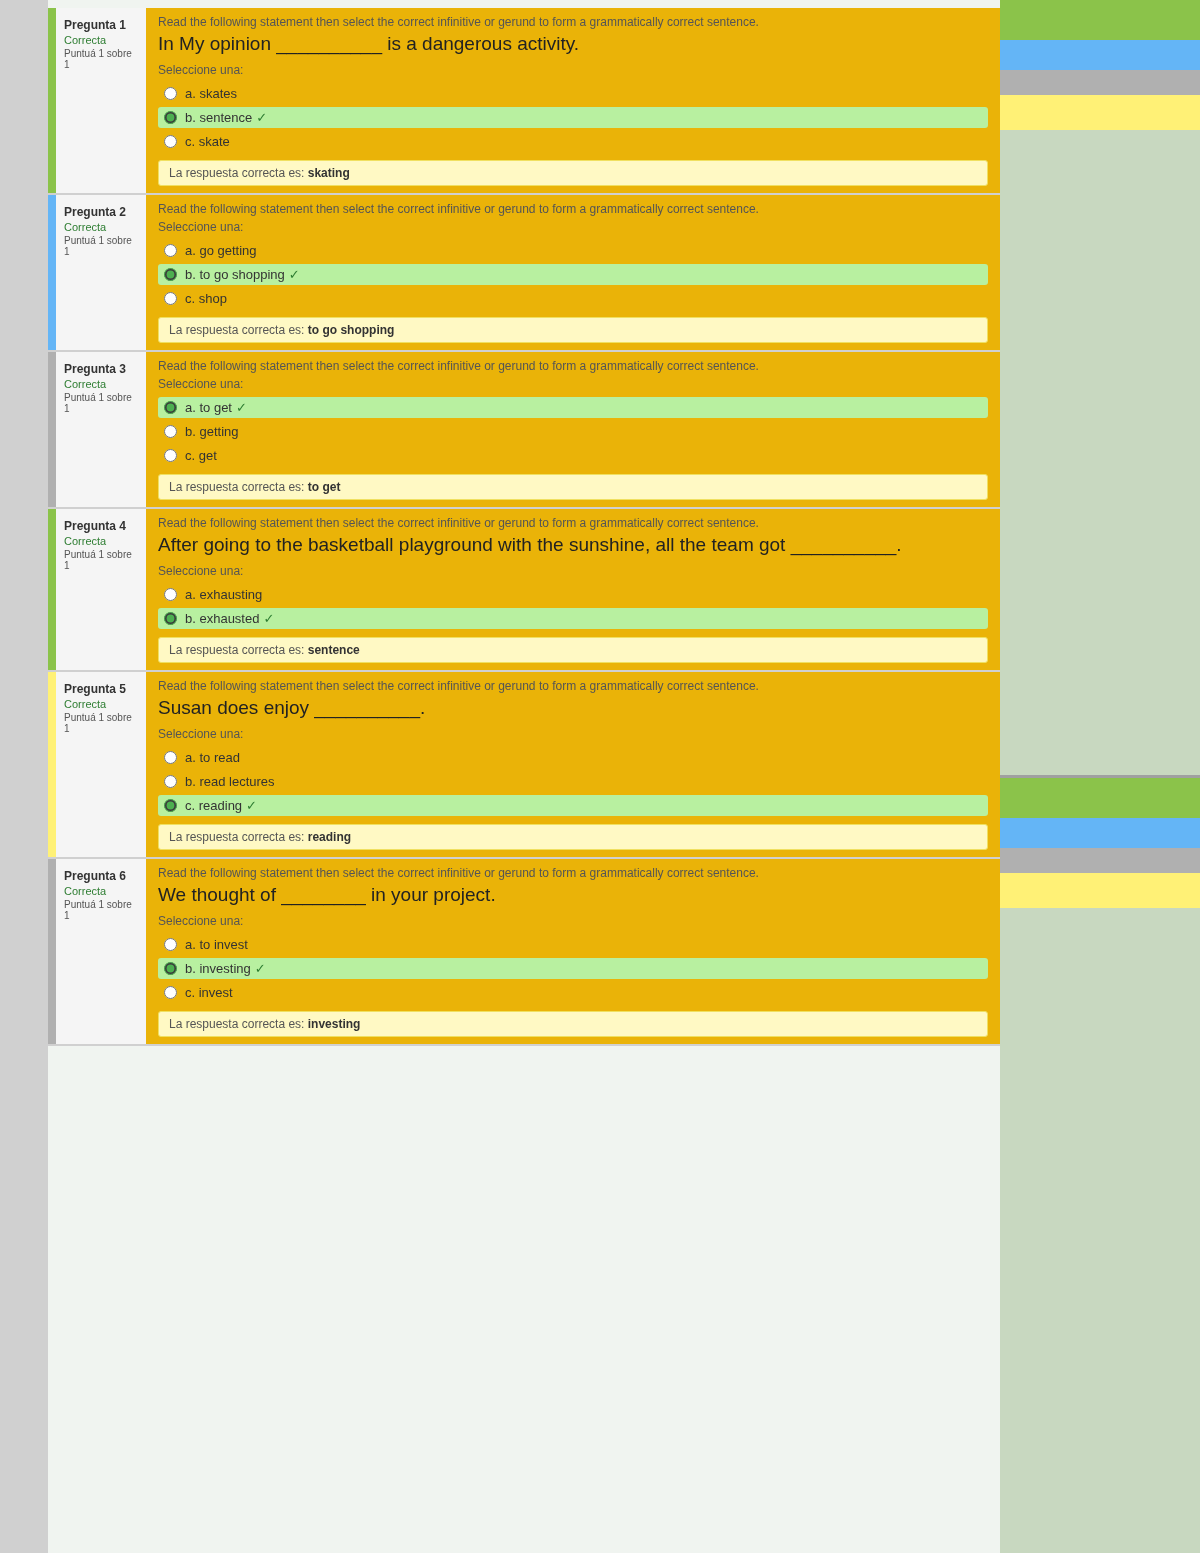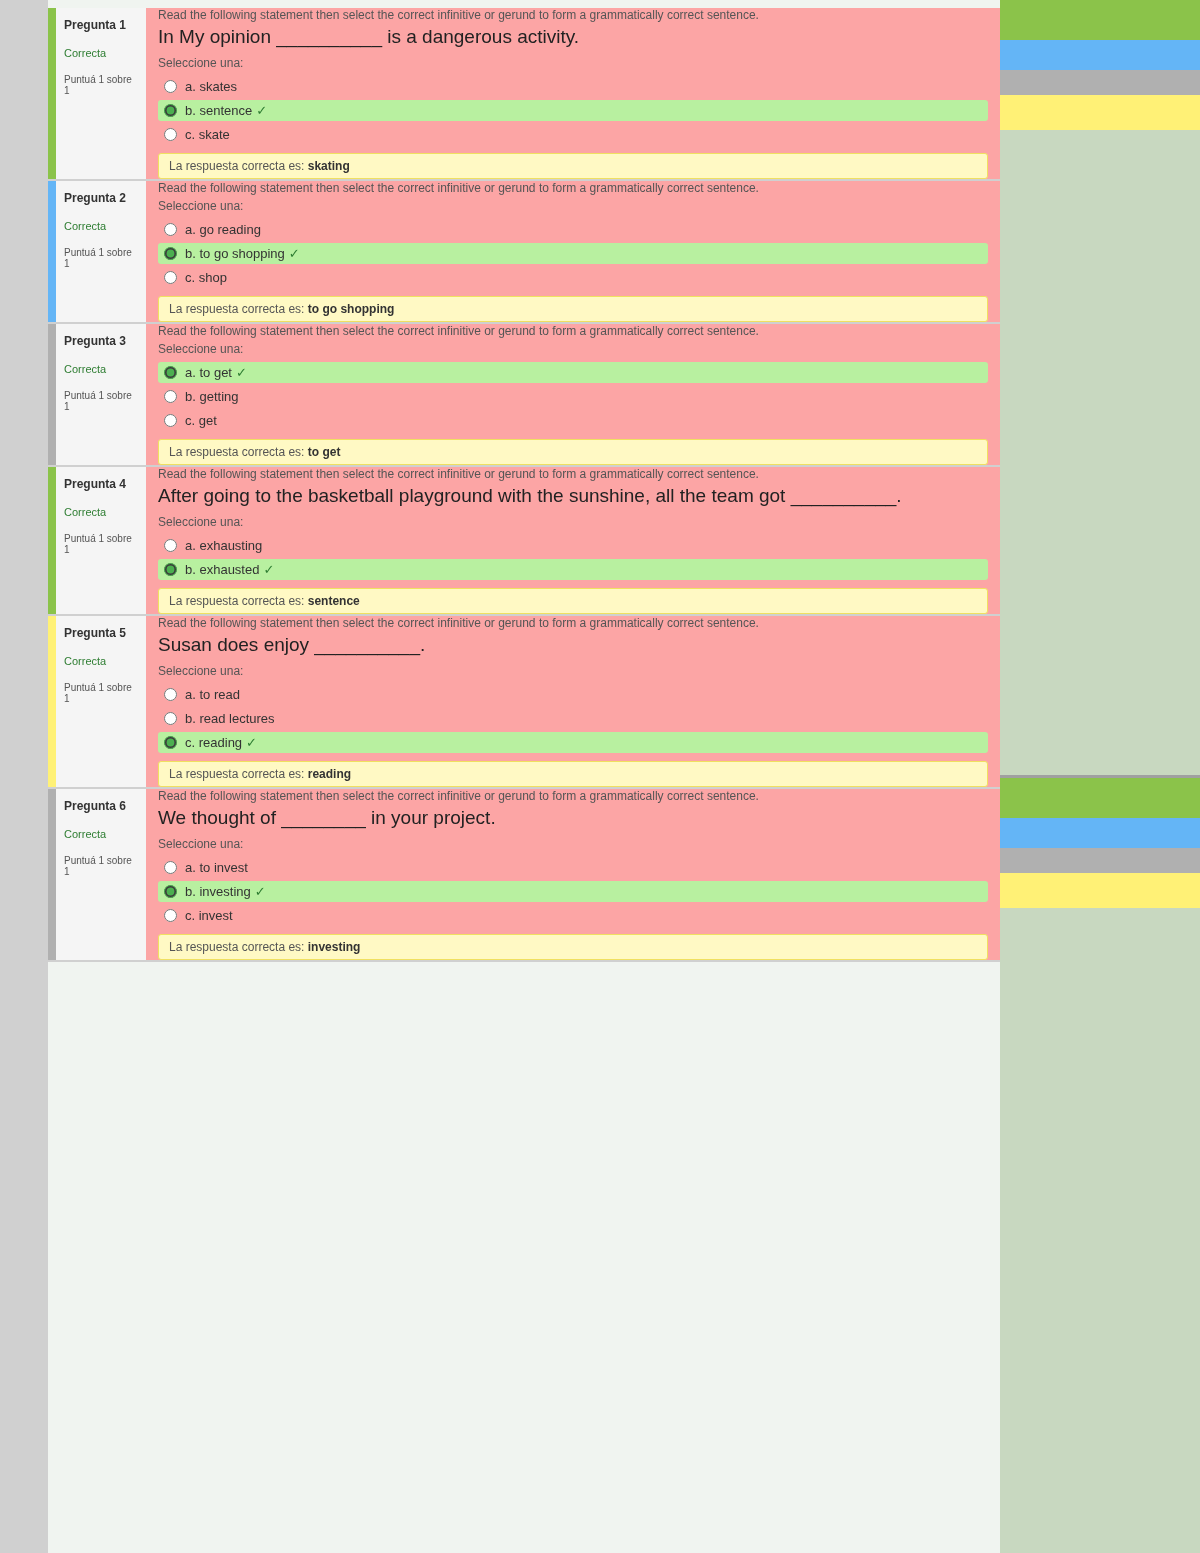--- a/index.html
+++ b/index.html
@@ -61,32 +61,32 @@
       font-size: 12px;
       color: #333;
     }
     .question-number span {
       font-weight: bold;
     }
 
     .question-status {
       color: #2e7d32;
       font-size: 11px;
-      margin: 15px 0;
+      margin: 2px 0;
     }
 
     .question-points {
       font-size: 10px;
       color: #555;
     }
 
     .question-body {
       flex: 1;
-      padding: 0 12px;
-      background: #fca5a5;
+      padding: 7px 12px;
+      background: #eab308;
     }
 
     .question-instruction {
       font-size: 12px;
       color: #555;
       margin-bottom: 4px;
     }
 
     .question-sentence {
       font-size: 19px;
@@ -182,21 +182,21 @@
             <div class="question-number">Pregunta <span>2</span></div>
             <div class="question-status">Correcta</div>
             <div class="question-points">Puntuá 1 sobre 1</div>
           </div>
           <div class="question-body">
             <div class="question-instruction">Read the following statement then select the correct infinitive or gerund to form a grammatically correct sentence.</div>
             <div class="select-one-label">Seleccione una:</div>
             <ul class="options-list">
               <li class="option-item">
                 <input type="radio" name="q2" style="">
-                <span>a. go reading</span>
+                <span>a. go getting</span>
               </li>
               <li class="option-item selected-correct">
                 <input type="radio" name="q2" checked="" style="">
                 <span>b. to go shopping</span>
                 <span style="margin-left: 4px; color: rgb(46, 125, 50);"> ✓</span>
               </li>
               <li class="option-item">
                 <input type="radio" name="q2" style="">
                 <span>c. shop</span>
               </li>

